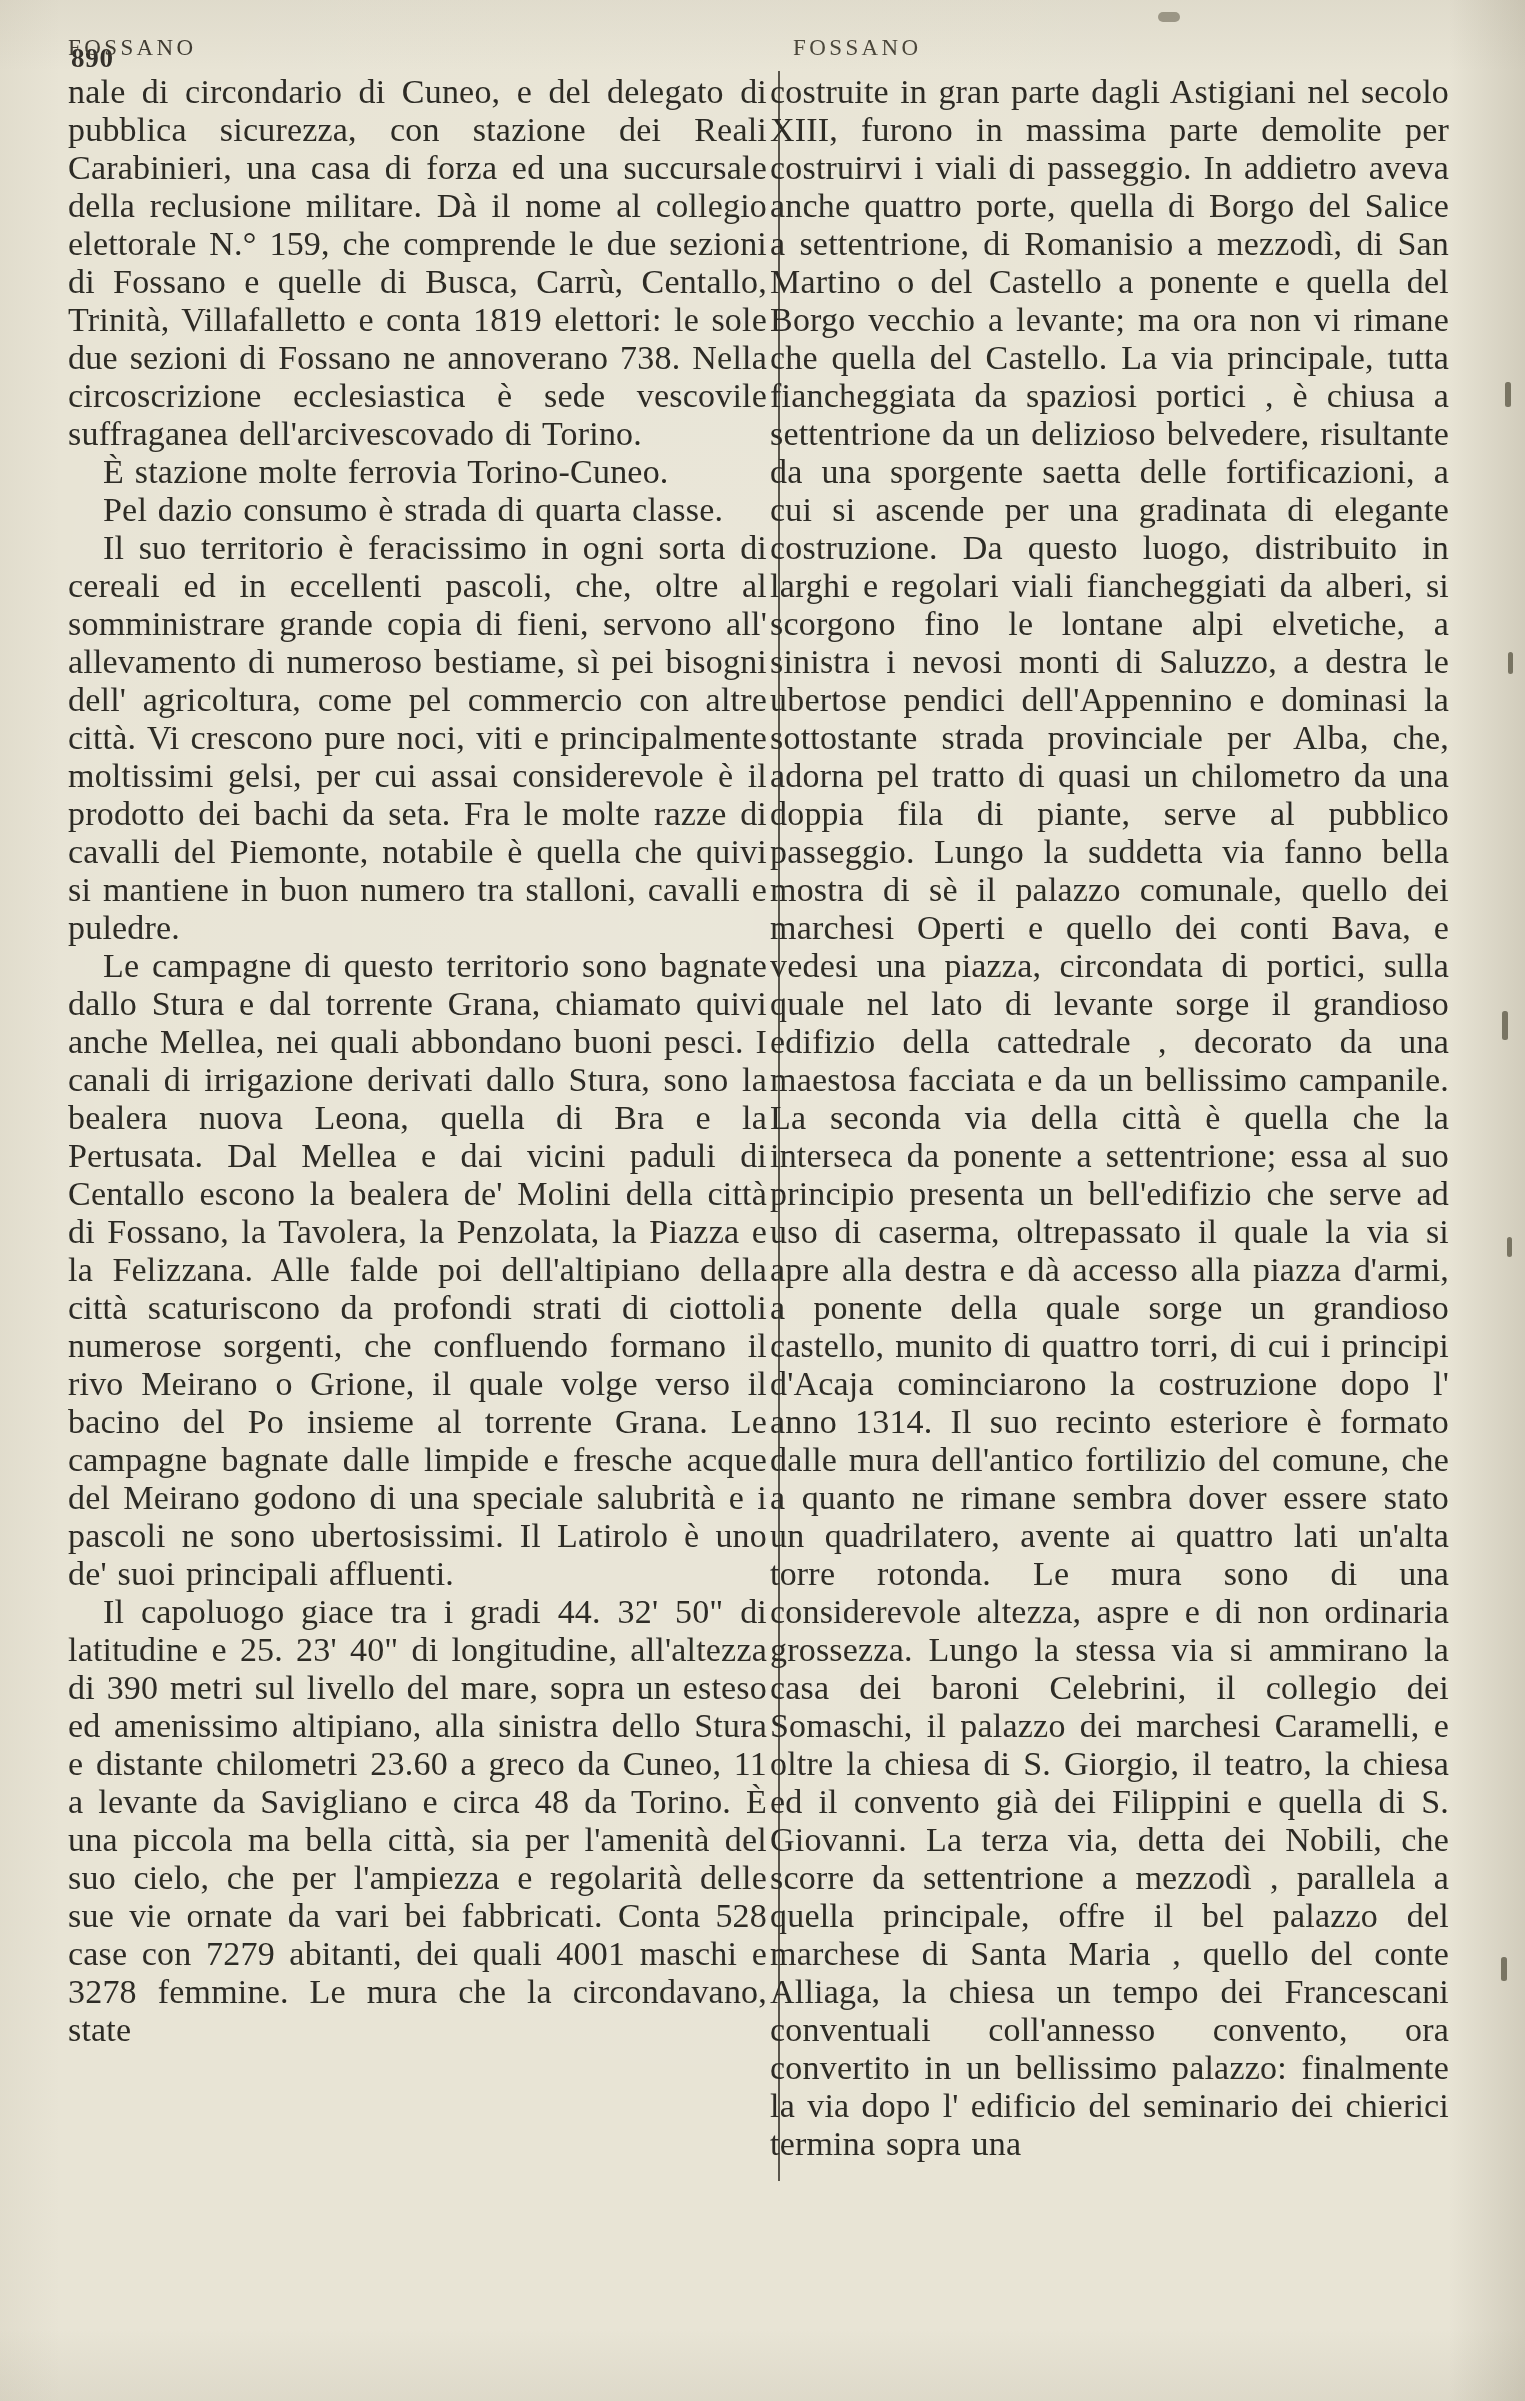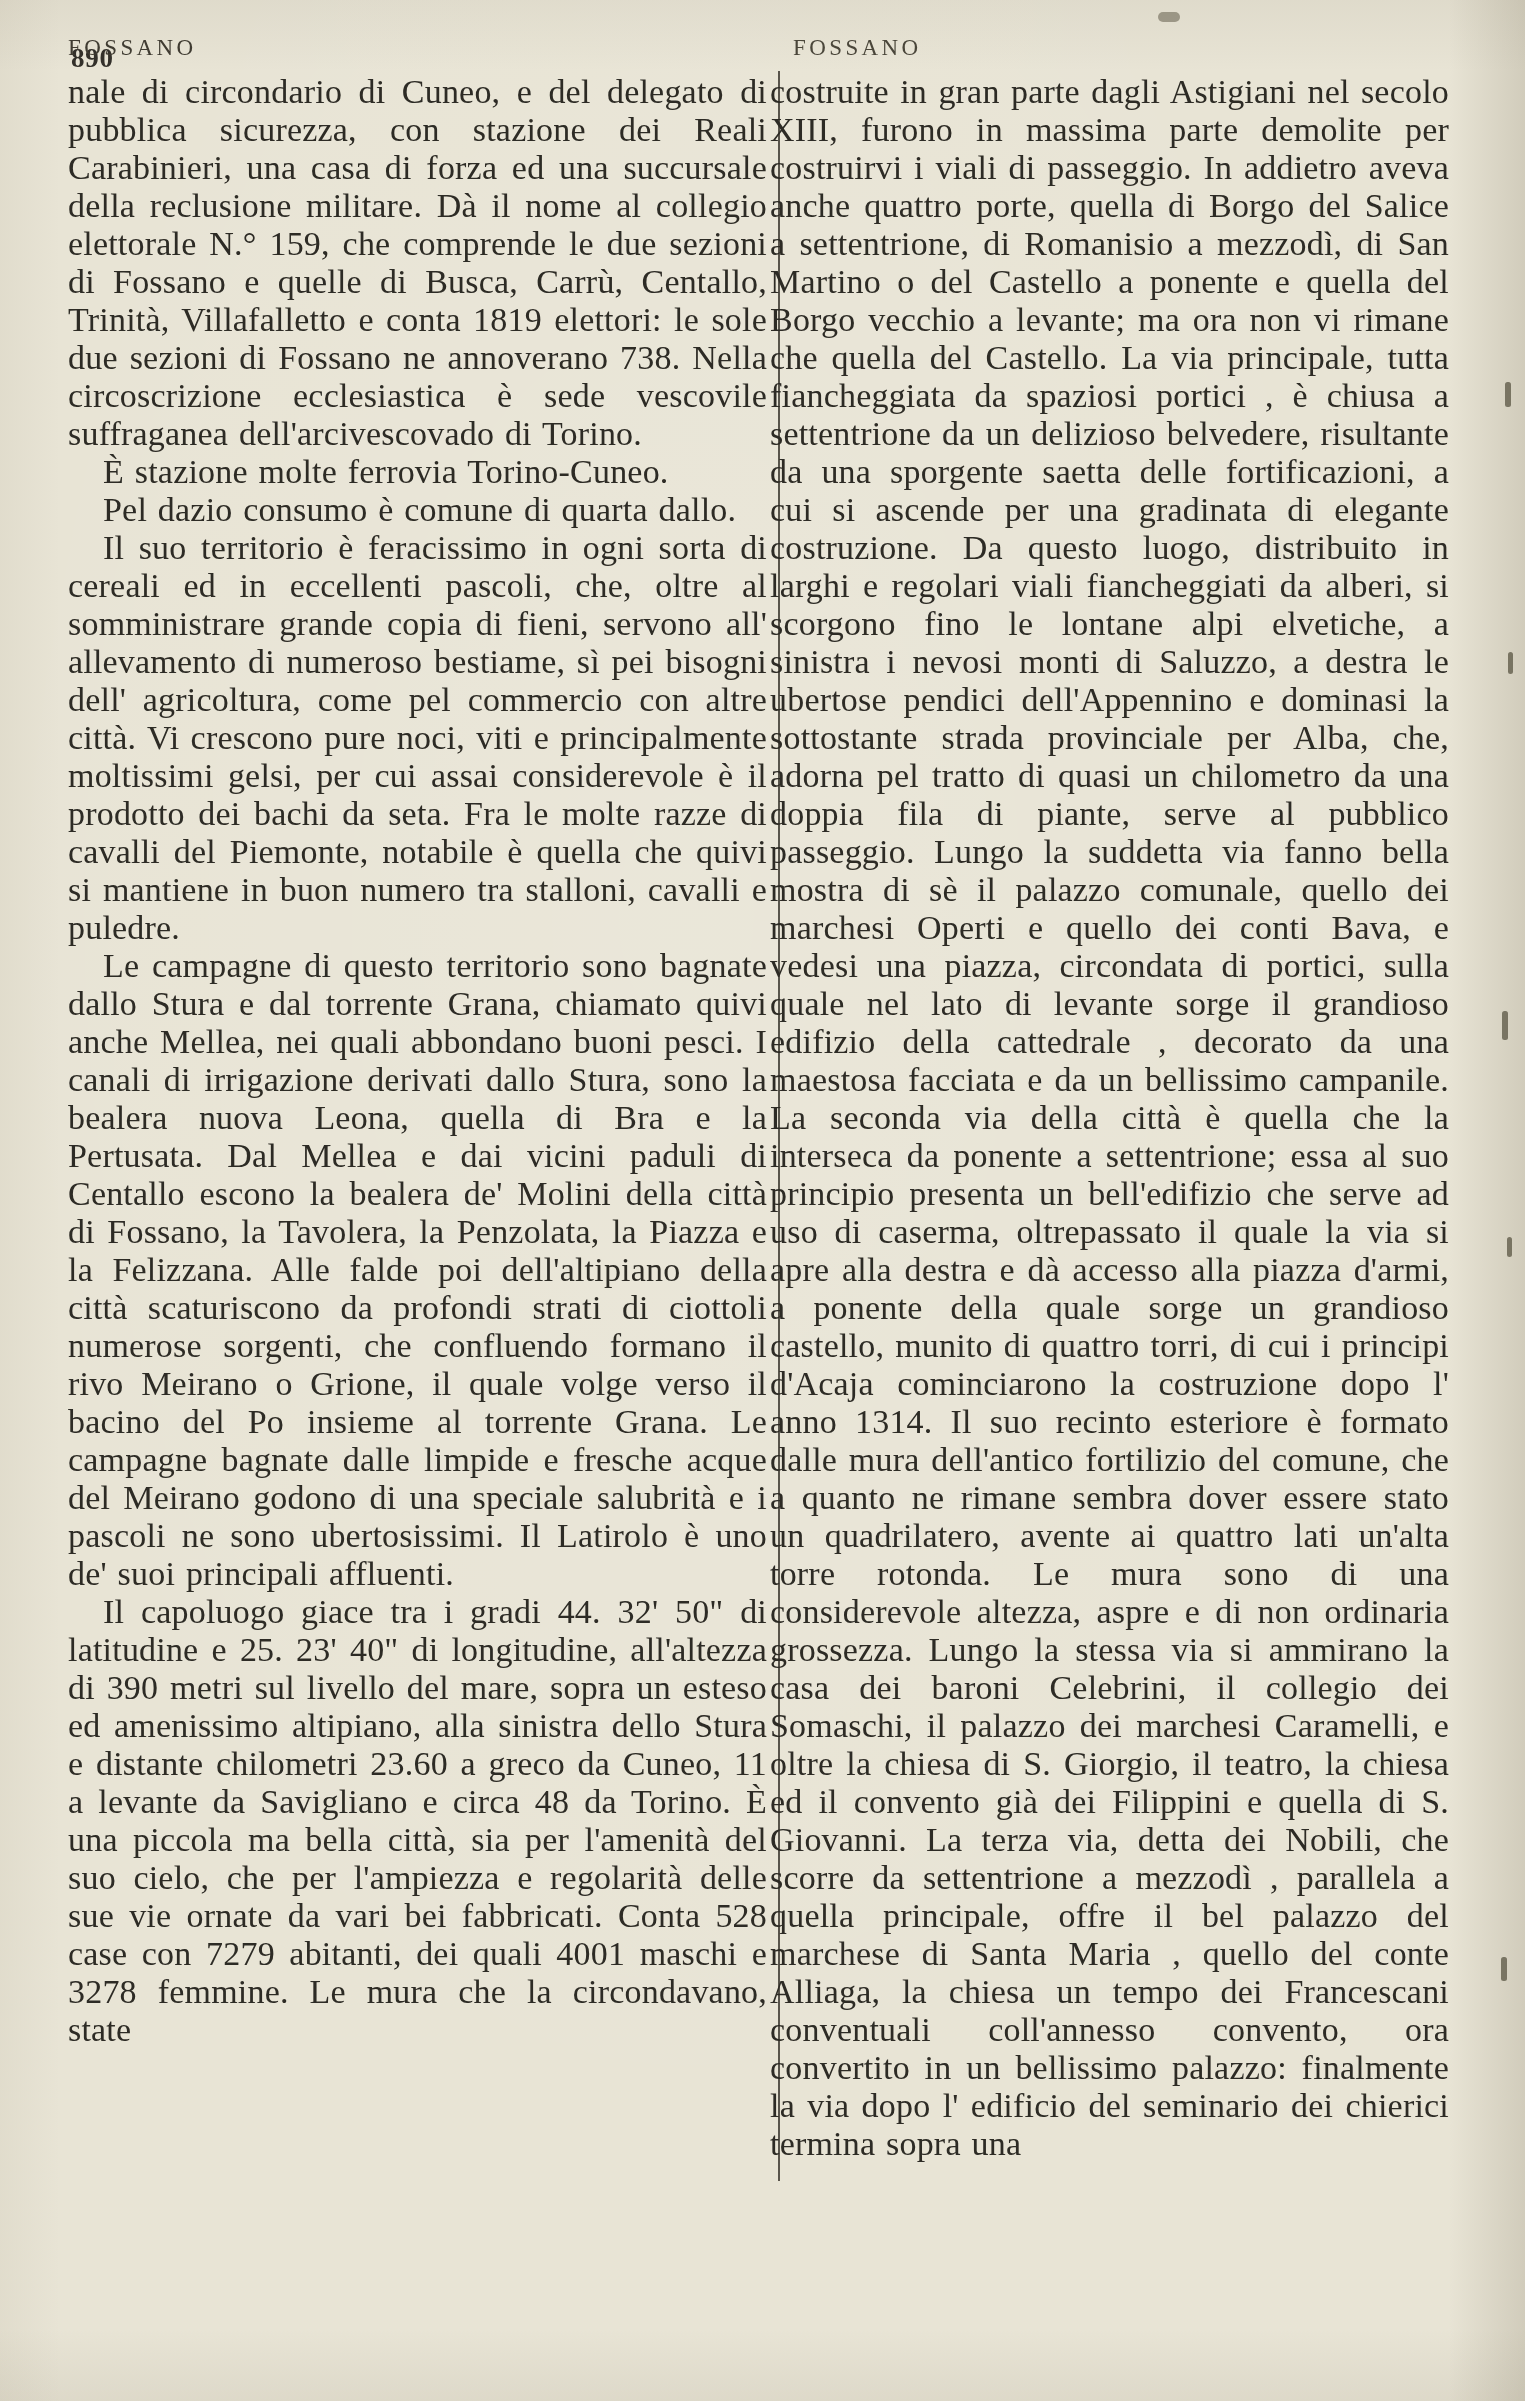--- a/index.html
+++ b/index.html
@@ -94,21 +94,21 @@
 
 <div class="page">
 
   <span class="page-number">890</span>
   <span class="running-header left">FOSSANO</span>
   <span class="running-header right">FOSSANO</span>
 
   <div class="column left">
     <p>nale di circondario di Cuneo, e del delegato di pubblica sicurezza, con stazione dei Reali Carabinieri, una casa di forza ed una succursale della reclusione militare. Dà il nome al collegio elettorale N.° 159, che comprende le due sezioni di Fossano e quelle di Busca, Carrù, Centallo, Trinità, Villafalletto e conta 1819 elettori: le sole due sezioni di Fossano ne annoverano 738. Nella circoscrizione ecclesiastica è sede vescovile suffraganea dell'arcivescovado di Torino.</p>
     <p class="indent">È stazione molte ferrovia Torino-Cuneo.</p>
-    <p class="indent">Pel dazio consumo è comune di quarta dallo.</p>
+    <p class="indent">Pel dazio consumo è strada di quarta classe.</p>
     <p class="indent">Il suo territorio è feracissimo in ogni sorta di cereali ed in eccellenti pascoli, che, oltre al somministrare grande copia di fieni, servono all' allevamento di numeroso bestiame, sì pei bisogni dell' agricoltura, come pel commercio con altre città. Vi crescono pure noci, viti e principalmente moltissimi gelsi, per cui assai considerevole è il prodotto dei bachi da seta. Fra le molte razze di cavalli del Piemonte, notabile è quella che quivi si mantiene in buon numero tra stalloni, cavalli e puledre.</p>
     <p class="indent">Le campagne di questo territorio sono bagnate dallo Stura e dal torrente Grana, chiamato quivi anche Mellea, nei quali abbondano buoni pesci. I canali di irrigazione derivati dallo Stura, sono la bealera nuova Leona, quella di Bra e la Pertusata. Dal Mellea e dai vicini paduli di Centallo escono la bealera de' Molini della città di Fossano, la Tavolera, la Penzolata, la Piazza e la Felizzana. Alle falde poi dell'altipiano della città scaturiscono da profondi strati di ciottoli numerose sorgenti, che confluendo formano il rivo Meirano o Grione, il quale volge verso il bacino del Po insieme al torrente Grana. Le campagne bagnate dalle limpide e fresche acque del Meirano godono di una speciale salubrità e i pascoli ne sono ubertosissimi. Il Latirolo è uno de' suoi principali affluenti.</p>
     <p class="indent">Il capoluogo giace tra i gradi 44. 32' 50" di latitudine e 25. 23' 40" di longitudine, all'altezza di 390 metri sul livello del mare, sopra un esteso ed amenissimo altipiano, alla sinistra dello Stura e distante chilometri 23.60 a greco da Cuneo, 11 a levante da Savigliano e circa 48 da Torino. È una piccola ma bella città, sia per l'amenità del suo cielo, che per l'ampiezza e regolarità delle sue vie ornate da vari bei fabbricati. Conta 528 case con 7279 abitanti, dei quali 4001 maschi e 3278 femmine. Le mura che la circondavano, state</p>
   </div>
 
   <div class="column-divider"></div>
 
   <div class="column right">
     <p>costruite in gran parte dagli Astigiani nel secolo XIII, furono in massima parte demolite per costruirvi i viali di passeggio. In addietro aveva anche quattro porte, quella di Borgo del Salice a settentrione, di Romanisio a mezzodì, di San Martino o del Castello a ponente e quella del Borgo vecchio a levante; ma ora non vi rimane che quella del Castello. La via principale, tutta fiancheggiata da spaziosi portici , è chiusa a settentrione da un delizioso belvedere, risultante da una sporgente saetta delle fortificazioni, a cui si ascende per una gradinata di elegante costruzione. Da questo luogo, distribuito in larghi e regolari viali fiancheggiati da alberi, si scorgono fino le lontane alpi elvetiche, a sinistra i nevosi monti di Saluzzo, a destra le ubertose pendici dell'Appennino e dominasi la sottostante strada provinciale per Alba, che, adorna pel tratto di quasi un chilometro da una doppia fila di piante, serve al pubblico passeggio. Lungo la suddetta via fanno bella mostra di sè il palazzo comunale, quello dei marchesi Operti e quello dei conti Bava, e vedesi una piazza, circondata di portici, sulla quale nel lato di levante sorge il grandioso edifizio della cattedrale , decorato da una maestosa facciata e da un bellissimo campanile. La seconda via della città è quella che la interseca da ponente a settentrione; essa al suo principio presenta un bell'edifizio che serve ad uso di caserma, oltrepassato il quale la via si apre alla destra e dà accesso alla piazza d'armi, a ponente della quale sorge un grandioso castello, munito di quattro torri, di cui i principi d'Acaja cominciarono la costruzione dopo l' anno 1314. Il suo recinto esteriore è formato dalle mura dell'antico fortilizio del comune, che a quanto ne rimane sembra dover essere stato un quadrilatero, avente ai quattro lati un'alta torre rotonda. Le mura sono di una considerevole altezza, aspre e di non ordinaria grossezza. Lungo la stessa via si ammirano la casa dei baroni Celebrini, il collegio dei Somaschi, il palazzo dei marchesi Caramelli, e oltre la chiesa di S. Giorgio, il teatro, la chiesa ed il convento già dei Filippini e quella di S. Giovanni. La terza via, detta dei Nobili, che scorre da settentrione a mezzodì , parallela a quella principale, offre il bel palazzo del marchese di Santa Maria , quello del conte Alliaga, la chiesa un tempo dei Francescani conventuali coll'annesso convento, ora convertito in un bellissimo palazzo: finalmente la via dopo l' edificio del seminario dei chierici termina sopra una</p>
   </div>

